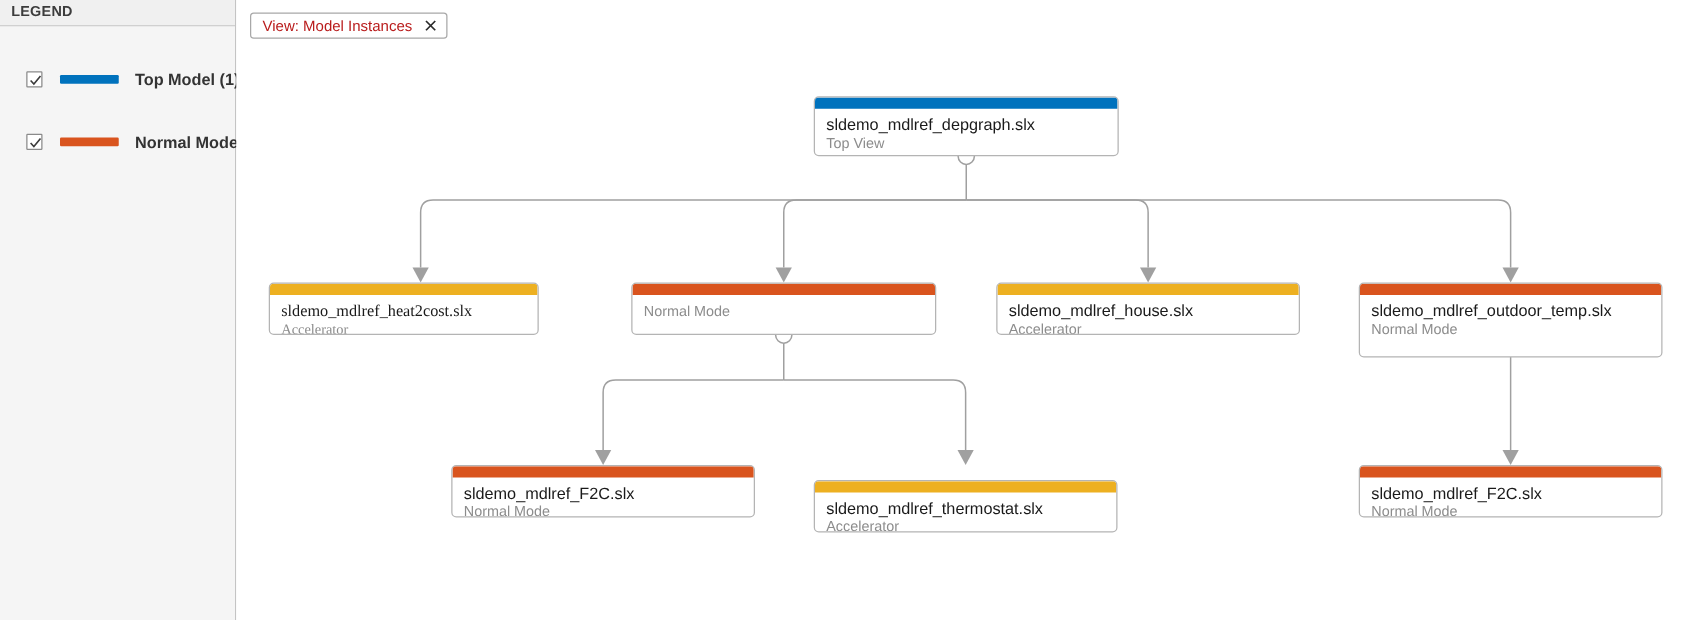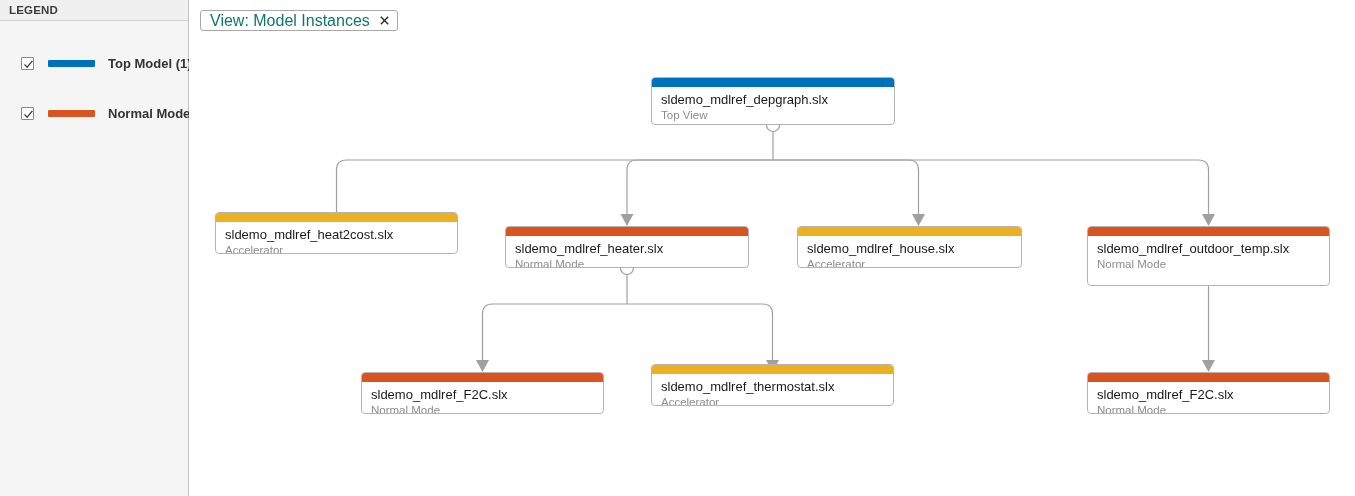--- a/index.html
+++ b/index.html
@@ -105,22 +105,22 @@
     display: flex;
     align-items: center;
     padding: 0 7px 0 9px;
     background: #ffffff;
     border: 1px solid #a8a8a8;
     border-radius: 3px;
     box-sizing: border-box;
     z-index: 5;
   }
   #view-tab-label {
-    font-size: 16px;
-    color: #0f766e;
+    font-size: 12px;
+    color: #b91c1c;
     white-space: nowrap;
   }
   #view-tab-close {
     margin-left: 9px;
     width: 11px;
     height: 11px;
     display: flex;
     align-items: center;
     justify-content: center;
     cursor: pointer;
@@ -224,56 +224,55 @@
     </div>
 
     <div id="node-layer">
         <div class="node" style="left: 462px; top: 77px; width: 244px; height: 48px;">
           <div class="node-bar" style="background: rgb(0, 114, 189);"></div>
           <div class="node-body">
             <div class="node-title">sldemo_mdlref_depgraph.slx</div>
             <div class="node-sub">Top View</div>
           </div>
         </div>
-        <div class="node" style="left: 26px; top: 212px; width: 243px; height: 42px;">
+        <div class="node" style="left: 26px; top: 226px; width: 216px; height: 42px; font-family: Liberation Serif, serif;">
           <div class="node-bar" style="background: rgb(237, 176, 33);"></div>
           <div class="node-body">
             <div class="node-title">sldemo_mdlref_heat2cost.slx</div>
             <div class="node-sub">Accelerator</div>
           </div>
         </div>
         <div class="node" style="left: 316px; top: 226px; width: 244px; height: 42px;">
           <div class="node-bar" style="background: rgb(217, 84, 30);"></div>
           <div class="node-body">
-            <div class="node-title">sldemo_mdlref_heater.slx</div>
-            <div class="node-sub">Normal Mode</div>
-          </div>
-        </div>
-        <div class="node" style="left: 608px; top: 226px; width: 225px; height: 42px;">
+            <div class="node-sub">Normal Mode</div>
+          </div>
+        </div>
+        <div class="node" style="left: 608px; top: 226px; width: 243px; height: 42px;">
           <div class="node-bar" style="background: rgb(237, 176, 33);"></div>
           <div class="node-body">
             <div class="node-title">sldemo_mdlref_house.slx</div>
             <div class="node-sub">Accelerator</div>
           </div>
         </div>
         <div class="node" style="left: 898px; top: 226px; width: 243px; height: 60px;">
           <div class="node-bar" style="background: rgb(217, 84, 30);"></div>
           <div class="node-body">
             <div class="node-title">sldemo_mdlref_outdoor_temp.slx</div>
             <div class="node-sub">Normal Mode</div>
           </div>
         </div>
         <div class="node" style="left: 172px; top: 372px; width: 243px; height: 42px;">
           <div class="node-bar" style="background: rgb(217, 84, 30);"></div>
           <div class="node-body">
             <div class="node-title">sldemo_mdlref_F2C.slx</div>
             <div class="node-sub">Normal Mode</div>
           </div>
         </div>
-        <div class="node" style="left: 462px; top: 364px; width: 243px; height: 42px;">
+        <div class="node" style="left: 462px; top: 384px; width: 243px; height: 42px;">
           <div class="node-bar" style="background: rgb(237, 176, 33);"></div>
           <div class="node-body">
             <div class="node-title">sldemo_mdlref_thermostat.slx</div>
             <div class="node-sub">Accelerator</div>
           </div>
         </div>
         <div class="node" style="left: 898px; top: 372px; width: 243px; height: 42px;">
           <div class="node-bar" style="background: rgb(217, 84, 30);"></div>
           <div class="node-body">
             <div class="node-title">sldemo_mdlref_F2C.slx</div>

